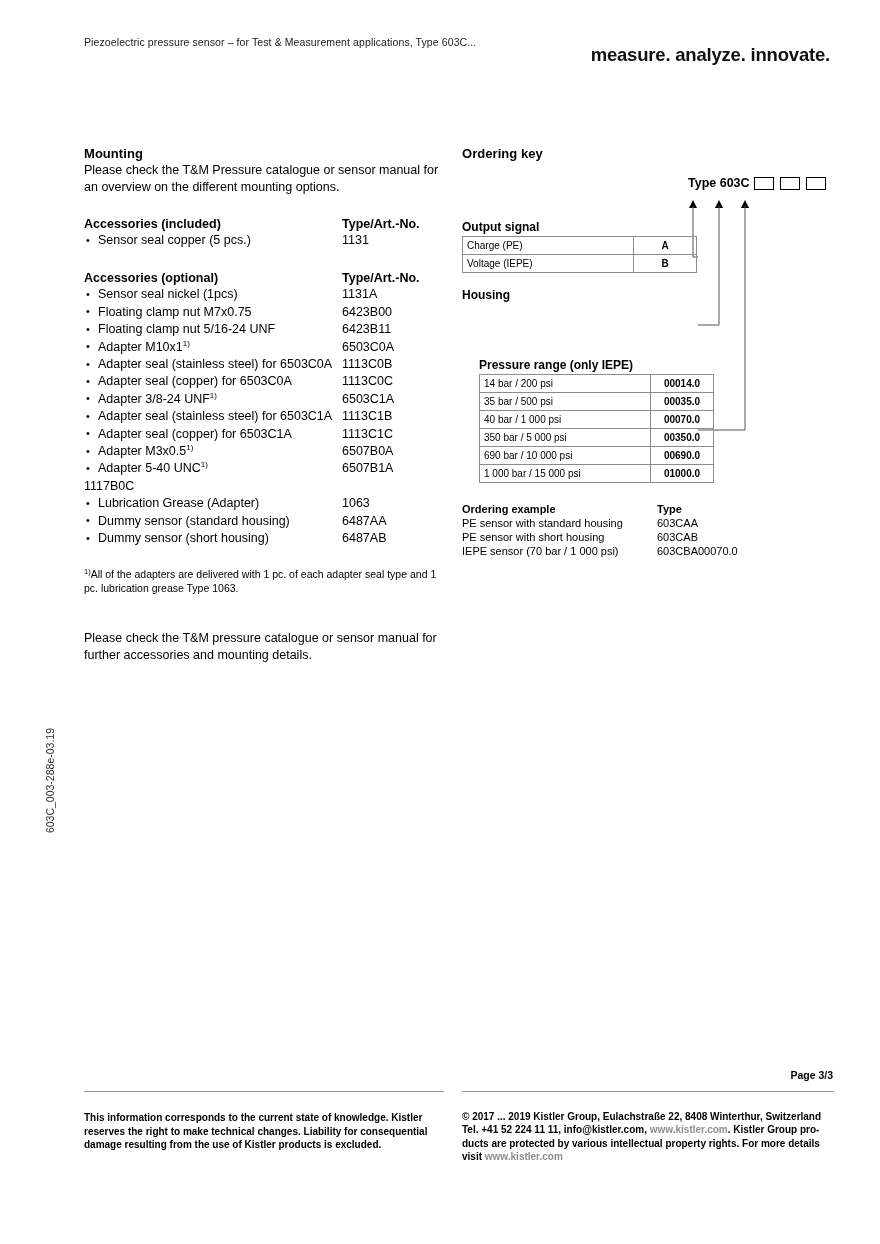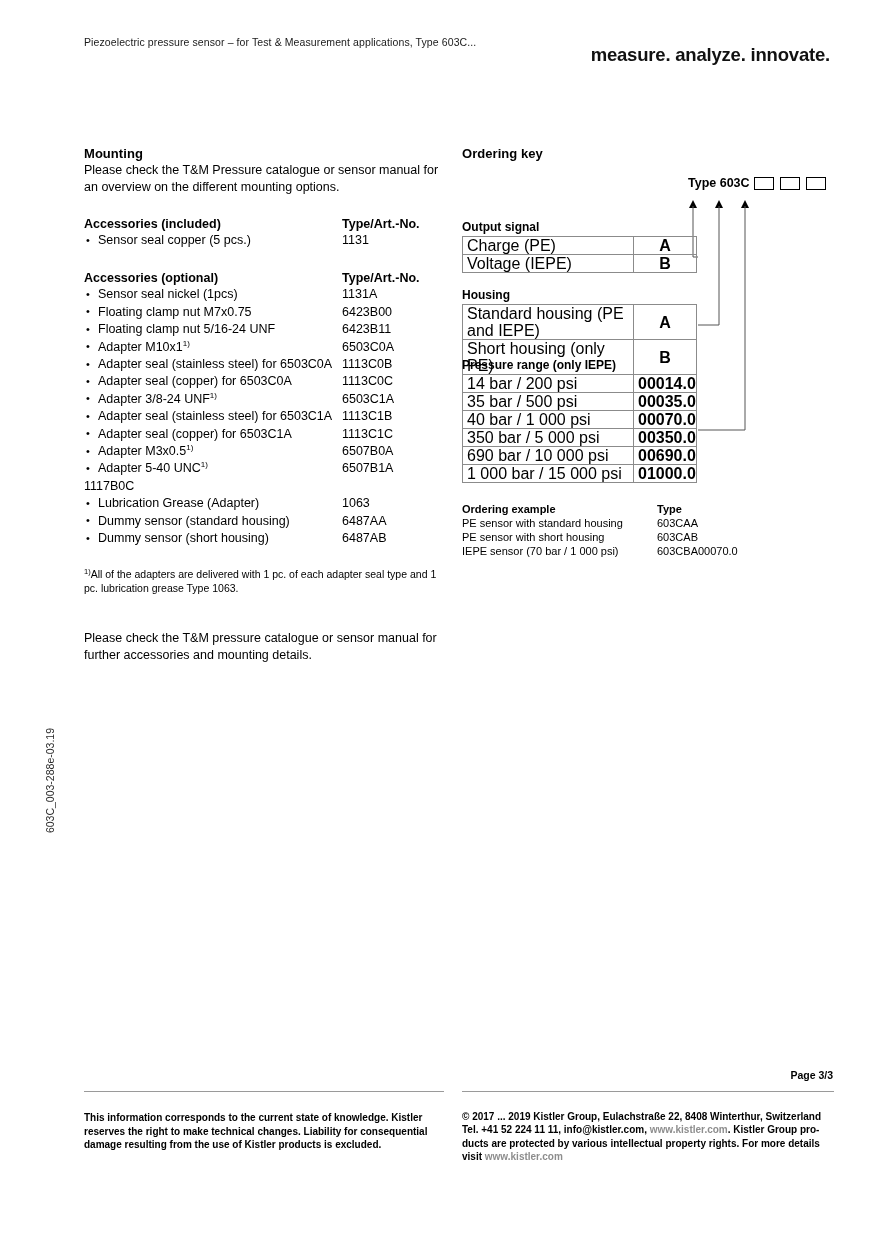--- a/index.html
+++ b/index.html
@@ -126,35 +126,35 @@
     font-weight: bold;
     margin-bottom: 2px;
   }
   table.ok-table {
     border-collapse: collapse;
     width: 235px;
     table-layout: fixed;
   }
   table.ok-table td {
     border: 1px solid #8b8b8b;
-    font-size: 16px;
+    font-size: 10px;
     height: 17px;
     padding: 0 4px;
     line-height: 17px;
     margin-top: 38px;
   }
   table.ok-table td.code {
     width: 63px;
     text-align: center;
     font-weight: bold;
   }
 
   .blk-output  { position: absolute; left: 0; top: 58px; }
   .blk-housing { position: absolute; left: 0; top: 126px; }
-  .blk-press   { position: absolute; left: 0; top: 196px; }
+  .blk-press   { position: absolute; left: 17px; top: 196px; }
 
   
   .connectors {
     position: absolute;
     left: 0; top: 0;
     width: 372px; height: 340px;
     pointer-events: none;
   }
 
   
@@ -359,32 +359,20 @@
               <tr>
                 <td>Voltage (IEPE)</td>
                 <td class="code">B</td>
               </tr>
             </tbody>
         </table>
       </div>
 
       <div class="ok-table-block blk-housing">
         <div class="ok-caption">Housing</div>
-        <table class="ok-table">
-          <tbody id="tbl-housing">
-              <tr>
-                <td>Standard housing (PE and IEPE)</td>
-                <td class="code">A</td>
-              </tr>
-              <tr>
-                <td>Short housing (only PE)</td>
-                <td class="code">B</td>
-              </tr>
-            </tbody>
-        </table>
       </div>
 
       <div class="ok-table-block blk-press">
         <div class="ok-caption">Pressure range (only IEPE)</div>
         <table class="ok-table">
           <tbody id="tbl-press">
               <tr>
                 <td>14 bar / 200 psi</td>
                 <td class="code">00014.0</td>
               </tr>

